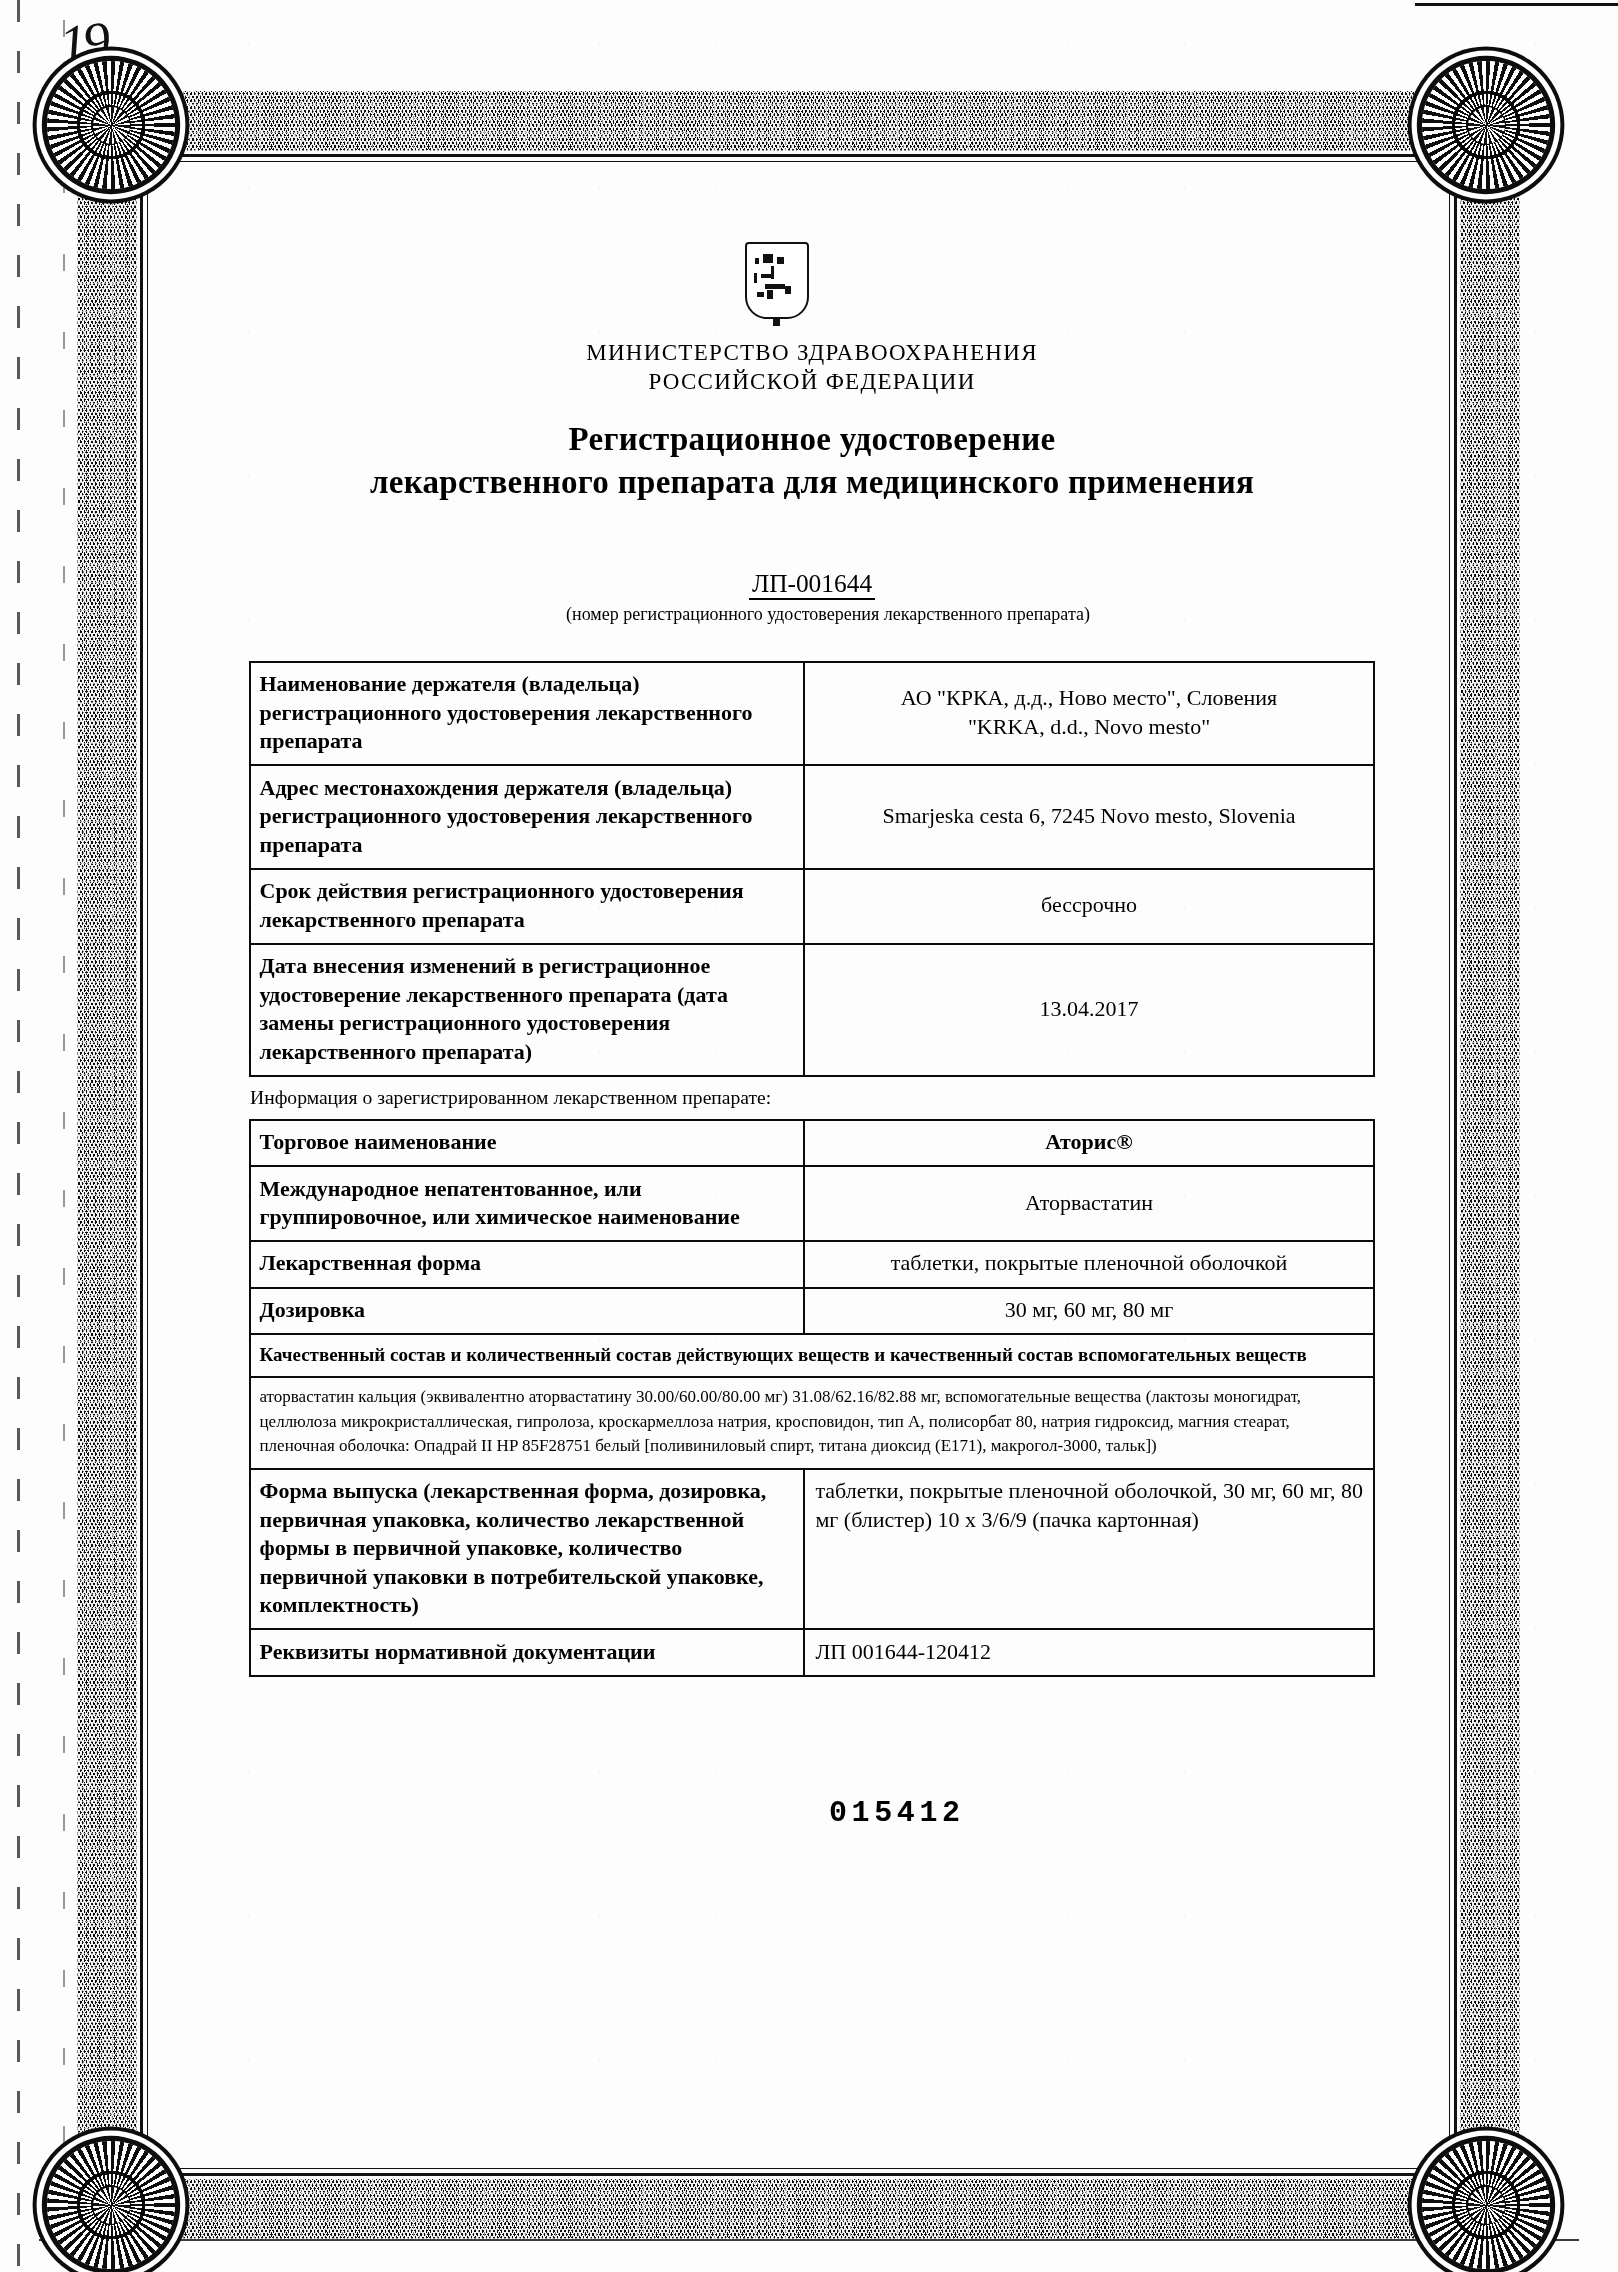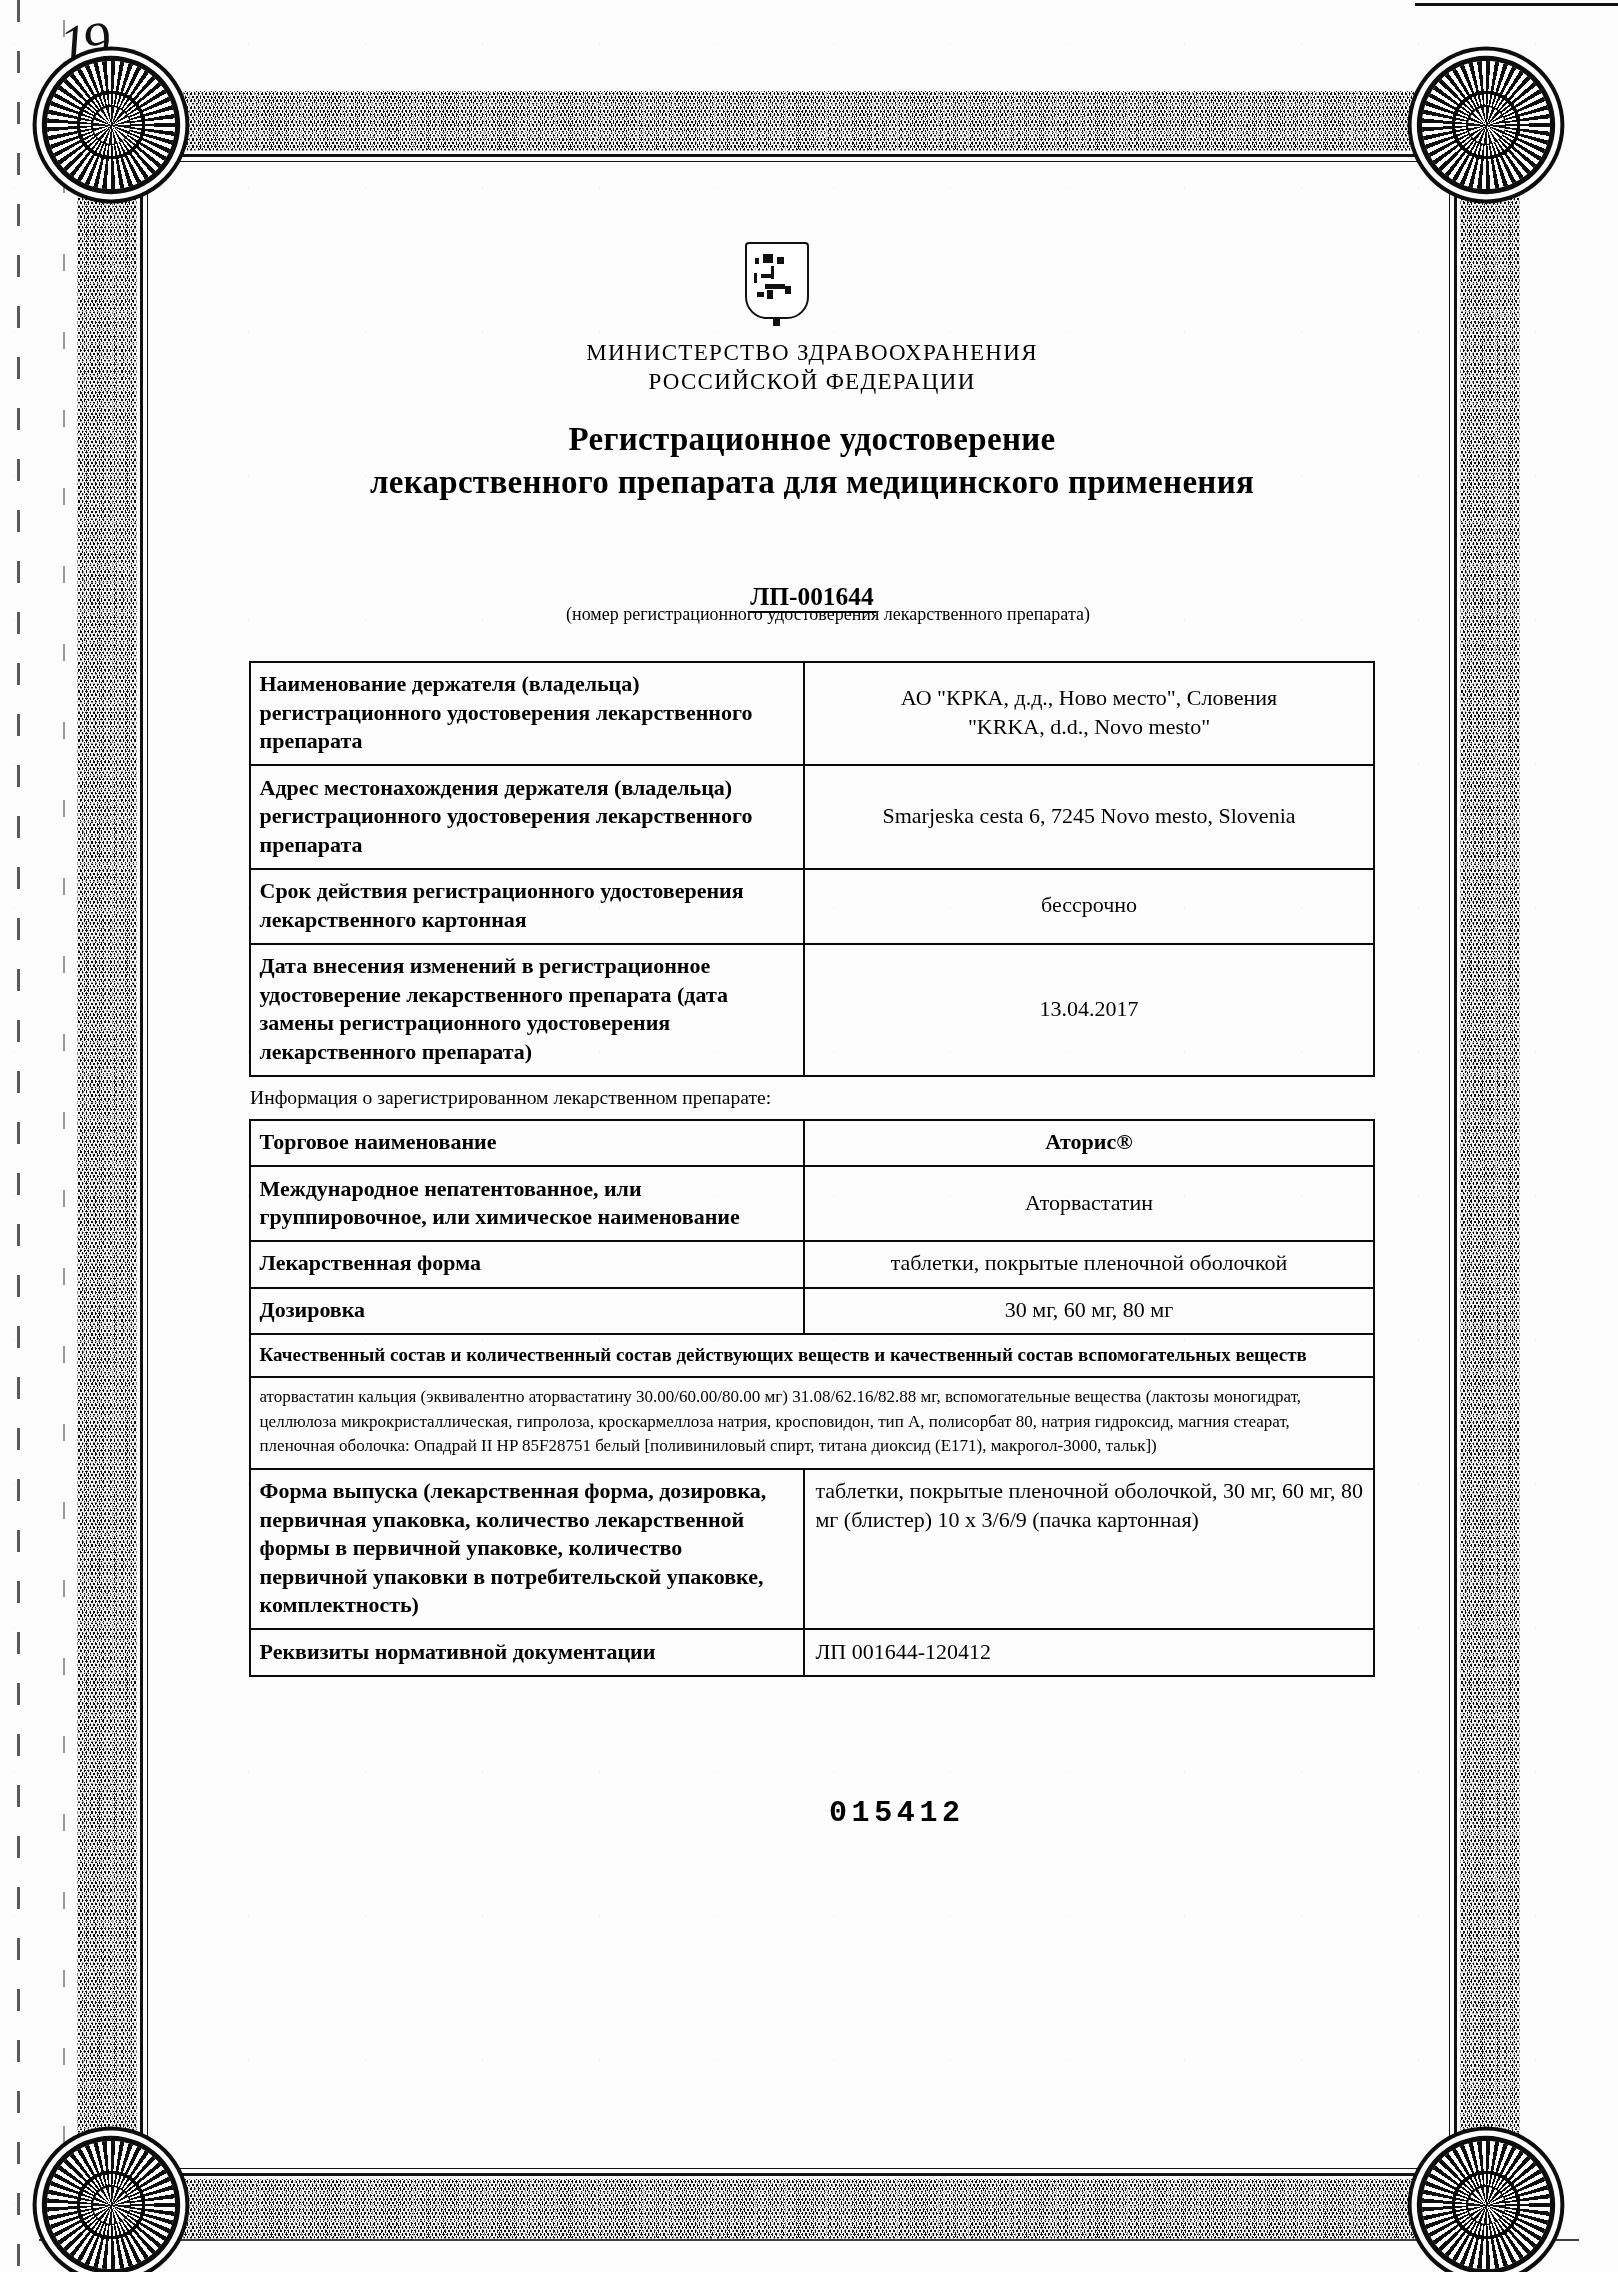--- a/index.html
+++ b/index.html
@@ -126,21 +126,21 @@
     position:absolute;left:0;top:142px;width:1194px;text-align:center;
     font-size:23px;line-height:1.28;letter-spacing:1.3px;font-weight:400;
     font-family:"Liberation Serif",serif;
   }
   .maintitle{
     position:absolute;left:0;top:222px;width:1194px;text-align:center;
     font-weight:bold;font-size:33px;line-height:1.30;letter-spacing:0.3px;
   }
   .regno{
     position:absolute;left:0;top:373px;width:1194px;text-align:center;
-    font-weight:bold;font-size:25.4px;margin-top:13px;
+    font-weight:normal;font-size:25.4px;
   }
   .regno span{border-bottom:2.6px solid #000;padding:0 2.6px 1.3px;}
   .regnocap{
     position:absolute;left:16px;top:408px;width:1194px;text-align:center;
     font-size:18px;
   }
 
   
   #tbl{
     position:absolute;left:34px;top:465px;width:1126px;
@@ -242,21 +242,21 @@
         <tr>
           <td class="lbl">Наименование держателя (владельца) регистрационного удостоверения лекарственного препарата</td>
           <td class="val" style="white-space:pre-line;">АО "КРКА, д.д., Ново место", Словения
 "KRKA, d.d., Novo mesto"</td>
         </tr>
         <tr>
           <td class="lbl">Адрес местонахождения держателя (владельца) регистрационного удостоверения лекарственного препарата</td>
           <td class="val">Smarjeska cesta 6, 7245 Novo mesto, Slovenia</td>
         </tr>
         <tr>
-          <td class="lbl">Срок действия регистрационного удостоверения лекарственного картонная</td>
+          <td class="lbl">Срок действия регистрационного удостоверения лекарственного препарата</td>
           <td class="val">бессрочно</td>
         </tr>
         <tr>
           <td class="lbl">Дата внесения изменений в регистрационное удостоверение лекарственного препарата (дата замены регистрационного удостоверения лекарственного препарата)</td>
           <td class="val">13.04.2017</td>
         </tr>
 
         <tr>
           <td class="sec" colspan="2">Информация о зарегистрированном лекарственном препарате:</td>
         </tr>

